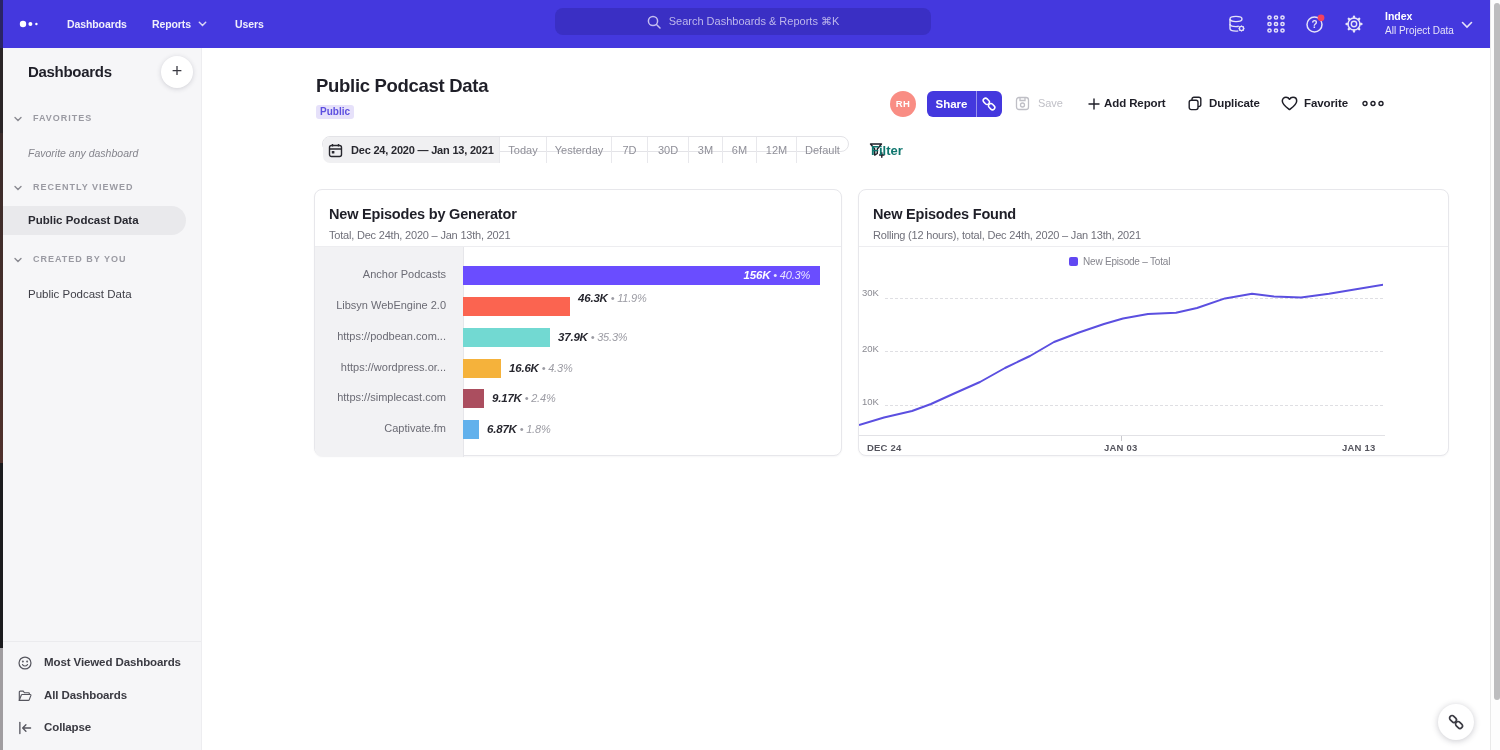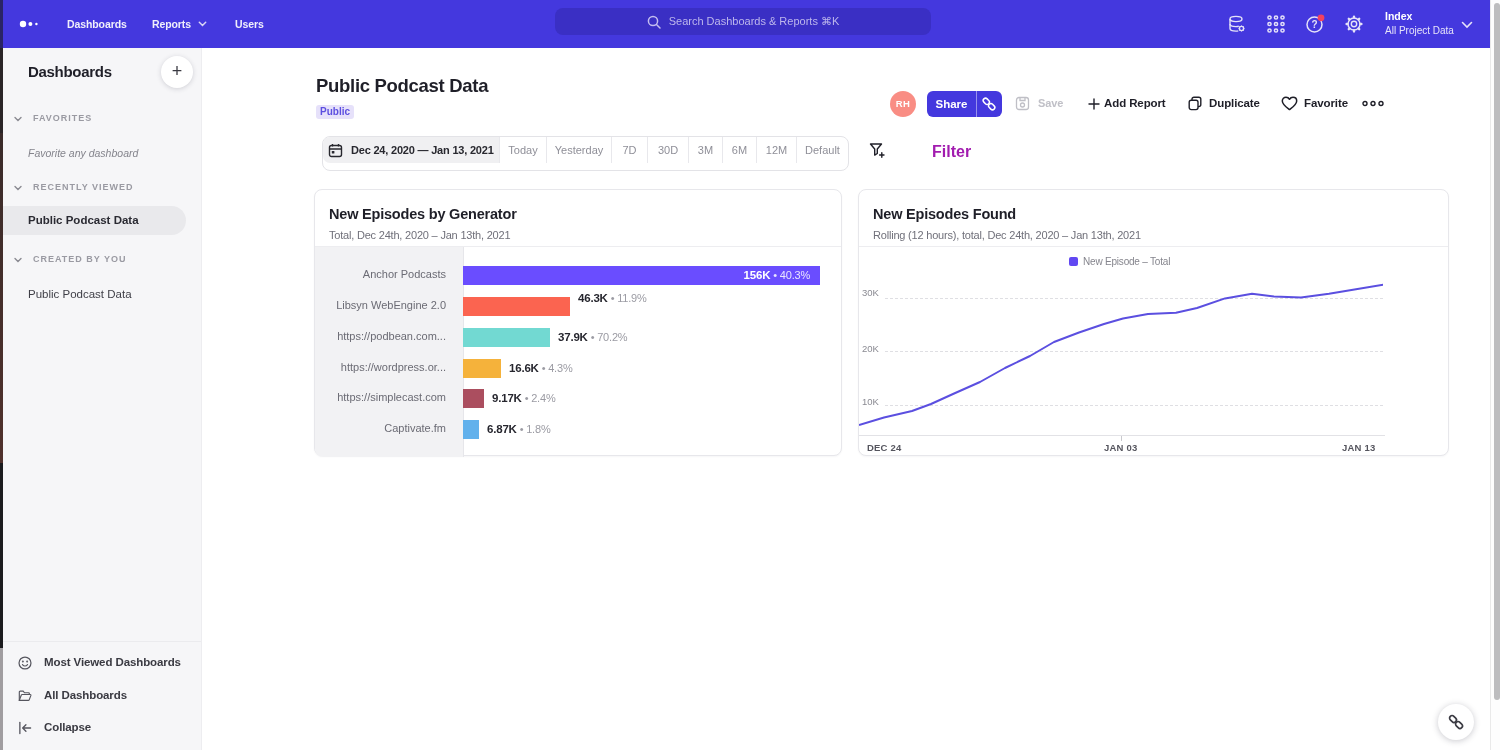--- a/index.html
+++ b/index.html
@@ -38,36 +38,36 @@
 .tag { position:absolute; left:316px; top:105px; height:14px; line-height:14px; padding:0 4px; background:#E6E1FA; border-radius:3px; color:#5D4FE0; font-size:10px; font-weight:600; }
 .avatar { position:absolute; left:890px; top:91px; width:26px; height:26px; border-radius:50%; background:#F98D84; color:#fff; font-size:9.5px; font-weight:700; text-align:center; line-height:26px; letter-spacing:.3px; }
 .share { position:absolute; left:927px; top:91px; width:75px; height:26px; background:#4438DE; border-radius:6px; }
 .share .txt { position:absolute; left:0; top:0; width:49px; height:26px; line-height:26px; text-align:center; color:#fff; font-size:11.5px; font-weight:700; }
 .share .div { position:absolute; left:49px; top:0; width:1px; height:26px; background:rgba(255,255,255,.45); }
 .act { position:absolute; top:97px; font-size:11.5px; font-weight:700; color:#1F1F28; letter-spacing:-.1px; }
 .act.gray { color:#C0C0C7; }
 .act-ico { position:absolute; top:96px; }
 
 
-.datebar { position:absolute; left:322px; top:136px; width:527px; height:35px; border:1px solid #E3E3E7; border-radius:8px; background:#fff; display:flex; }
+.datebar { position:absolute; left:322px; top:136px; width:527px; height:16px; border:1px solid #E3E3E7; border-radius:8px; background:#fff; display:flex; }
 .seg { height:26px; line-height:26px; text-align:center; color:#8F8F98; font-size:11px; border-left:1px solid #E8E8EC; }
 .seg.first { background:#F0F0F2; border-left:none; border-radius:7px 0 0 7px; color:#28282F; font-weight:700; font-size:11px; letter-spacing:-.2px; white-space:nowrap; display:flex; align-items:center; padding:0 0 0 5px; }
-.filter-txt { position:absolute; left:932px; top:143px; font-size:16px; font-weight:700; color:#a21caf; }
+.filter-txt { position:absolute; left:871px; top:143px; font-size:13px; font-weight:700; color:#0f766e; }
 
 
 .card { position:absolute; top:189px; height:267px; background:#fff; border:1px solid #E7E7EB; border-radius:8px; box-shadow:0 1px 2px rgba(30,30,50,.04); }
 .card h3 { position:absolute; left:14px; top:16px; font-size:14.5px; font-weight:700; color:#1F1F28; letter-spacing:-.2px; }
 .card .sub { position:absolute; left:14px; top:39px; font-size:11px; color:#70707A; letter-spacing:-.2px; }
 .card .hdiv { position:absolute; left:0; top:56px; width:100%; height:1px; background:#EDEDF0; }
 
 
 .lblpanel { position:absolute; left:0; top:57px; width:148px; height:210px; background:#F2F2F4; border-radius:0 0 0 8px; }
 .blbl { position:absolute; width:131px; text-align:right; font-size:11px; color:#6B6B74; }
 .bar { position:absolute; left:148px; height:19px; }
-.bval { position:absolute; font-size:11.5px; color:#26262E; font-weight:700; white-space:nowrap; letter-spacing:-.2px; }
+.bval { position:absolute; font-size:11.5px; color:#26262E; font-weight:700; white-space:nowrap; letter-spacing:-.2px;font-style:italic; }
 .bval .pct { color:#9B9BA3; font-weight:400; font-size:11px; }
 .bval.inside { color:#fff; text-align:right; }
 .bval.inside .pct { color:rgba(255,255,255,.85); font-weight:400; }
 
 
 .leg-sq { position:absolute; left:210px; top:67px; width:9px; height:9px; border-radius:2px; background:#6148F2; }
 .leg-txt { position:absolute; left:224px; top:66px; font-size:10px; color:#85858D; letter-spacing:-.2px; }
 .ylab { position:absolute; left:3px; width:22px; text-align:left; font-size:9.5px; color:#8A8A92; }
 .grid { position:absolute; left:26px; width:498px; height:0; border-top:1px dashed #DFDFE3; }
 .xaxis { position:absolute; left:0; top:245px; width:526px; height:1px; background:#E2E2E6; }
@@ -201,21 +201,21 @@
       <rect x="0.9" y="2" width="6.8" height="4.6" rx="2.3" transform="rotate(45 4.3 4.3)"></rect>
       <rect x="6.3" y="7.4" width="6.8" height="4.6" rx="2.3" transform="rotate(45 9.7 9.7)"></rect>
     </svg>
   </div>
 
   <svg class="act-ico" style="left:1015px" width="15" height="15" viewBox="0 0 15 15" fill="none" stroke="#BFBFC6" stroke-width="1.3">
       <rect x="1.5" y="1.5" width="12" height="12" rx="2.5"></rect>
       <path d="M5 1.5 v3 h5 v-3"></path>
       <circle cx="7.5" cy="9" r="2"></circle>
     </svg>
-  <div class="act gray" style="left:1038px;font-weight:700;font-size:11px">Save</div>
+  <div class="act gray" style="left:1038px;font-weight:400;font-size:11px">Save</div>
 
   <svg class="act-ico" style="left:1088px;top:98px" width="12" height="12" viewBox="0 0 12 12" stroke="#1F1F28" stroke-width="1.4">
       <path d="M6 1 v10 M1 6 h10" stroke-linecap="round"></path>
     </svg>
   <div class="act" style="left:1104px">Add Report</div>
 
   <svg class="act-ico" style="left:1188px" width="14" height="15" viewBox="0 0 14 15" fill="none" stroke="#1F1F28" stroke-width="1.4">
       <rect x="4" y="1.2" width="8.8" height="9.4" rx="2"></rect>
       <rect x="1.2" y="4.2" width="8.8" height="9.4" rx="2" fill="#fff"></rect>
     </svg>
@@ -272,21 +272,21 @@
 
     <div class="bar" style="top:76px;width:357px;background:#6A4DFF"></div>
     <div class="bar" style="top:107px;width:107px;background:#FB6450"></div>
     <div class="bar" style="top:138px;width:87px;background:#72D9D2"></div>
     <div class="bar" style="top:169px;width:38px;background:#F5B23B"></div>
     <div class="bar" style="top:199px;width:21px;background:#AB4E5F"></div>
     <div class="bar" style="top:230px;width:16px;background:#62B1EC"></div>
 
     <div class="bval inside" style="right:31px;top:79px">156K <span class="pct">• 40.3%</span></div>
     <div class="bval" style="left:263px;top:102px">46.3K <span class="pct">• 11.9%</span></div>
-    <div class="bval" style="left:243px;top:141px">37.9K <span class="pct">• 70.2%</span></div>
+    <div class="bval" style="left:243px;top:141px">37.9K <span class="pct">• 35.3%</span></div>
     <div class="bval" style="left:194px;top:172px">16.6K <span class="pct">• 4.3%</span></div>
     <div class="bval" style="left:177px;top:202px">9.17K <span class="pct">• 2.4%</span></div>
     <div class="bval" style="left:172px;top:233px">6.87K <span class="pct">• 1.8%</span></div>
   </div>
 
   <div class="card" style="left:858px;width:591px">
     <h3>New Episodes Found</h3>
     <div class="sub">Rolling (12 hours), total, Dec 24th, 2020 – Jan 13th, 2021</div>
     <div class="hdiv"></div>
     <div class="leg-sq"></div>

